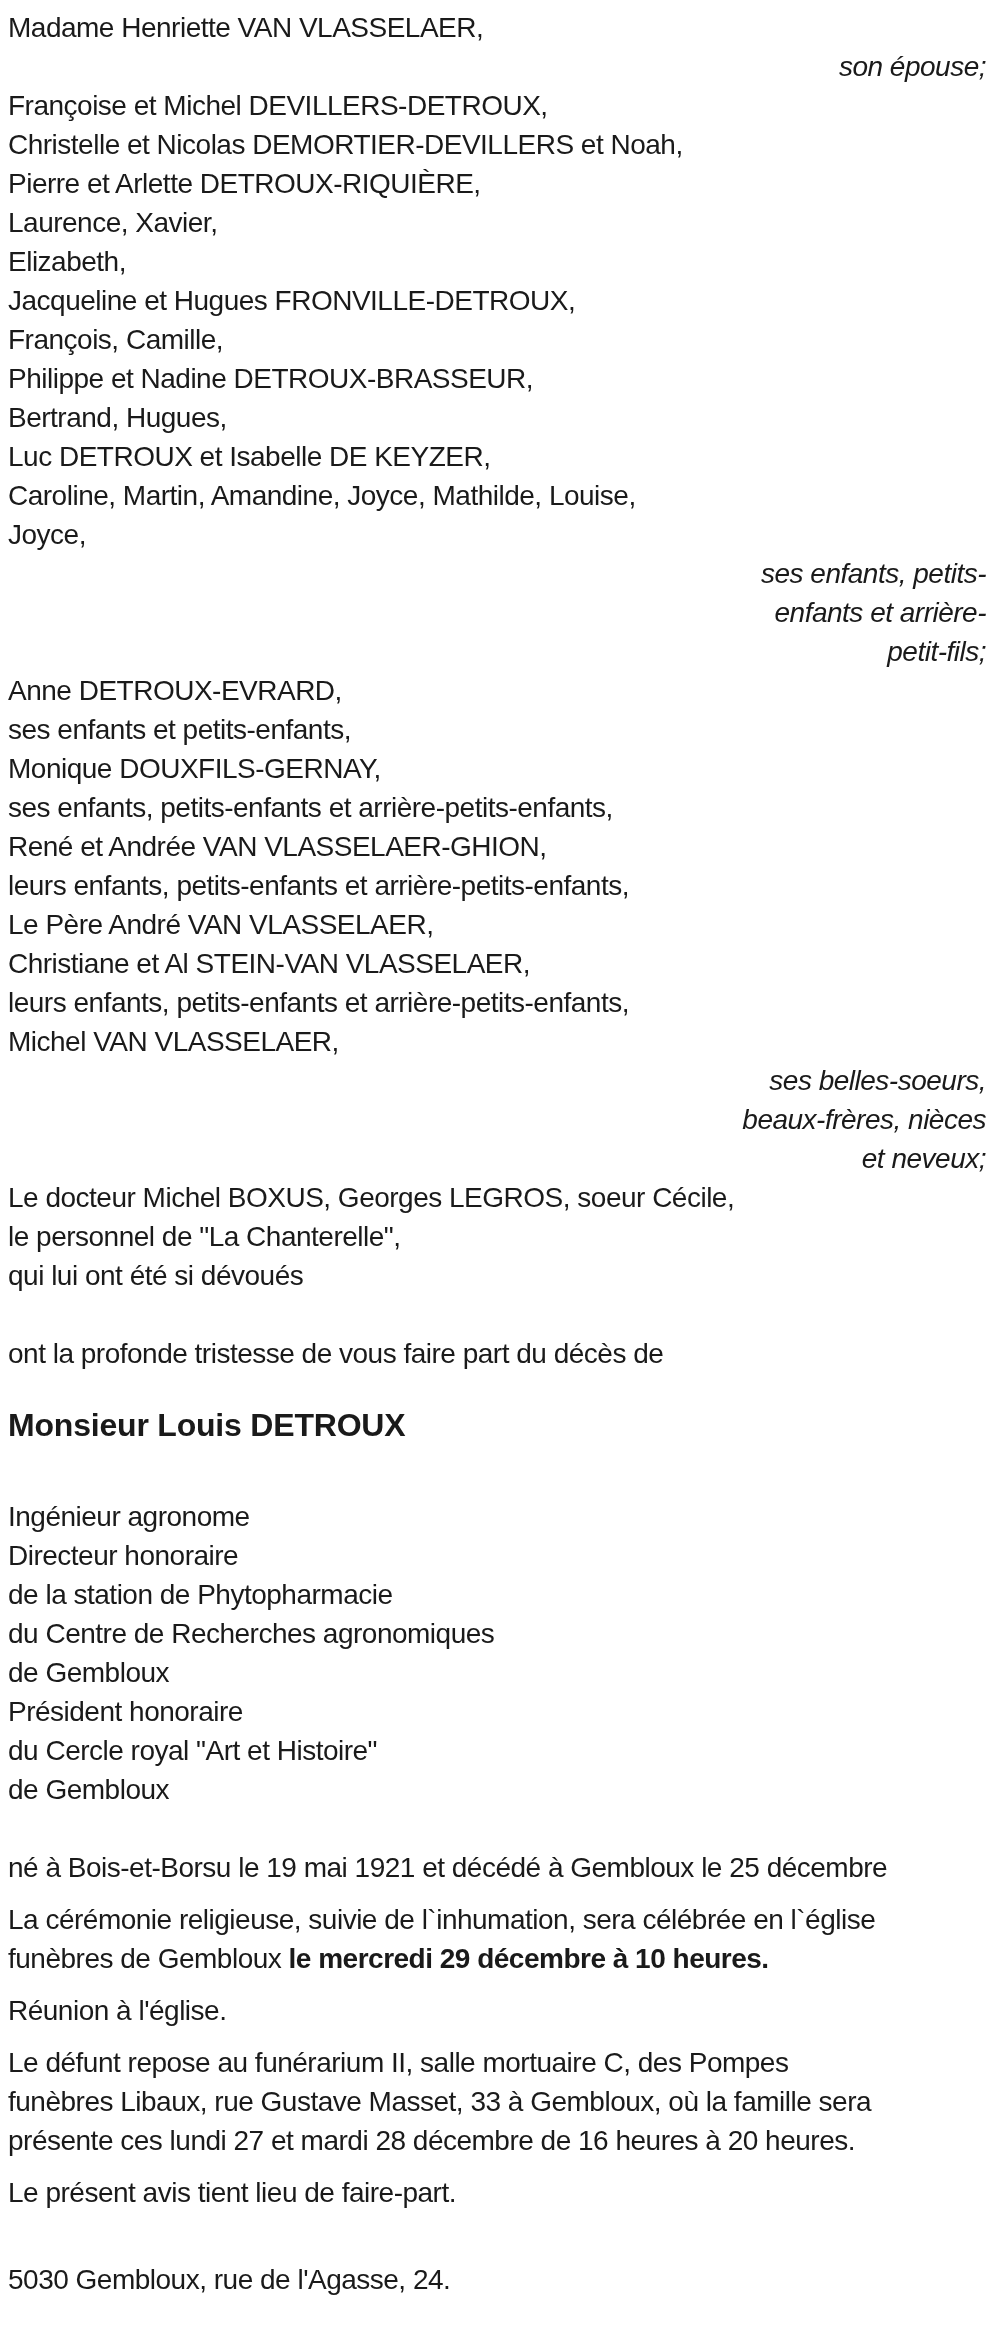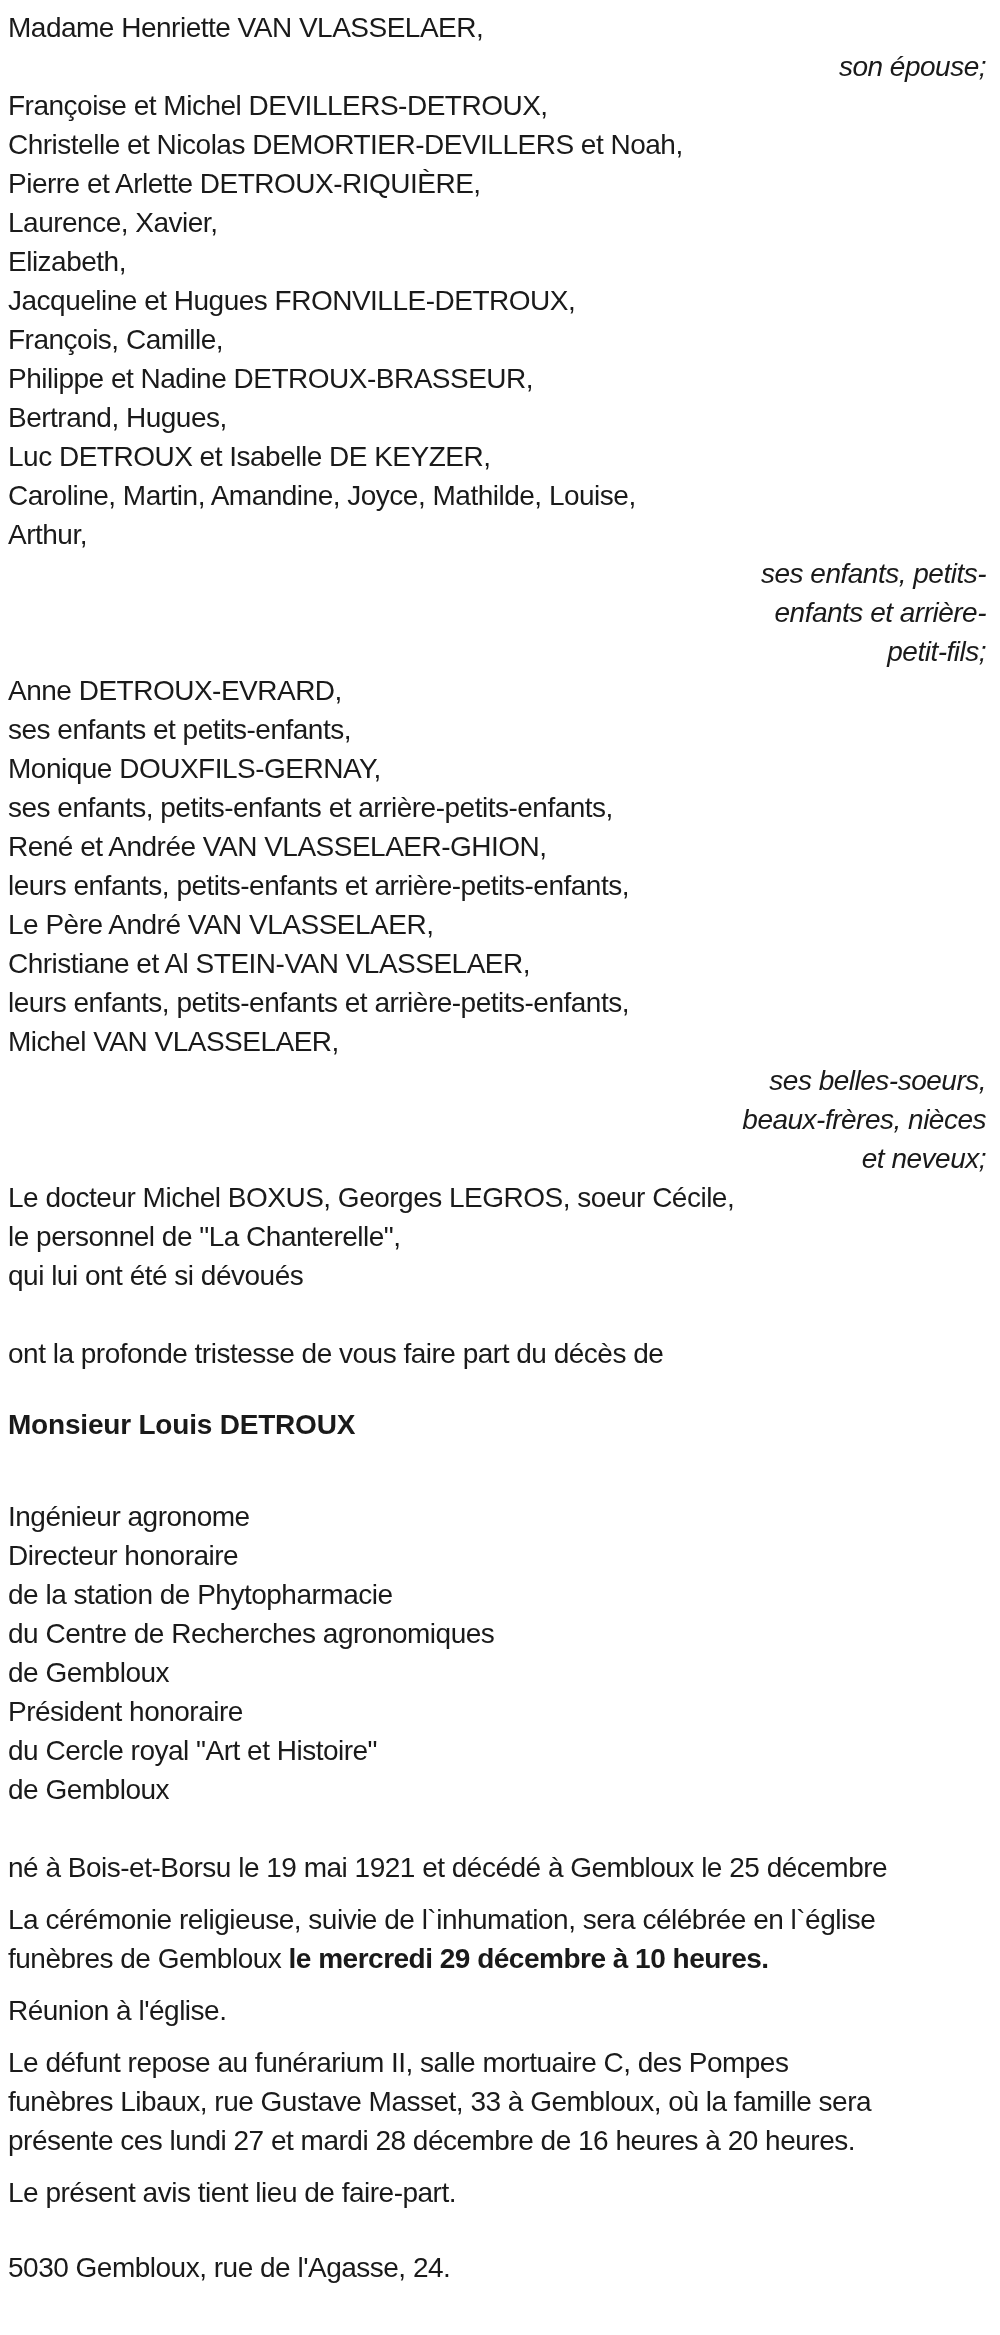--- a/index.html
+++ b/index.html
@@ -36,26 +36,26 @@
   }
   .sec-blank-before {
     margin-top: 39px;
   }
   .sec-heading {
     margin-top: 26px;
     margin-bottom: 46px;
   }
   .sec-heading .line {
     font-weight: 700;
-    font-size: 28px;
+    font-size: 32px;
     line-height: 52px;
     letter-spacing: -0.2px;
   }
   .sec-address {
-    margin-top: 36px;
+    margin-top: 48px;
   }
   .bold {
     font-weight: 700;
   }
 </style>
 </head>
 <body>
 
 <div class="page">
   <div>
@@ -70,21 +70,21 @@
         <div class="line"><span>Christelle et Nicolas DEMORTIER-DEVILLERS et Noah,</span></div>
         <div class="line"><span>Pierre et Arlette DETROUX-RIQUIÈRE,</span></div>
         <div class="line"><span>Laurence, Xavier,</span></div>
         <div class="line"><span>Elizabeth,</span></div>
         <div class="line"><span>Jacqueline et Hugues FRONVILLE-DETROUX,</span></div>
         <div class="line"><span>François, Camille,</span></div>
         <div class="line"><span>Philippe et Nadine DETROUX-BRASSEUR,</span></div>
         <div class="line"><span>Bertrand, Hugues,</span></div>
         <div class="line"><span>Luc DETROUX et Isabelle DE KEYZER,</span></div>
         <div class="line"><span>Caroline, Martin, Amandine, Joyce, Mathilde, Louise,</span></div>
-        <div class="line"><span>Arthur,</span></div>
+        <div class="line"><span>Joyce,</span></div>
       </div>
       <div class="sec sec-relation">
         <div class="line"><span>ses enfants, petits-</span></div>
         <div class="line"><span>enfants et arrière-</span></div>
         <div class="line"><span>petit-fils;</span></div>
       </div>
       <div class="sec sec-names">
         <div class="line"><span>Anne DETROUX-EVRARD,</span></div>
         <div class="line"><span>ses enfants et petits-enfants,</span></div>
         <div class="line"><span>Monique DOUXFILS-GERNAY,</span></div>

